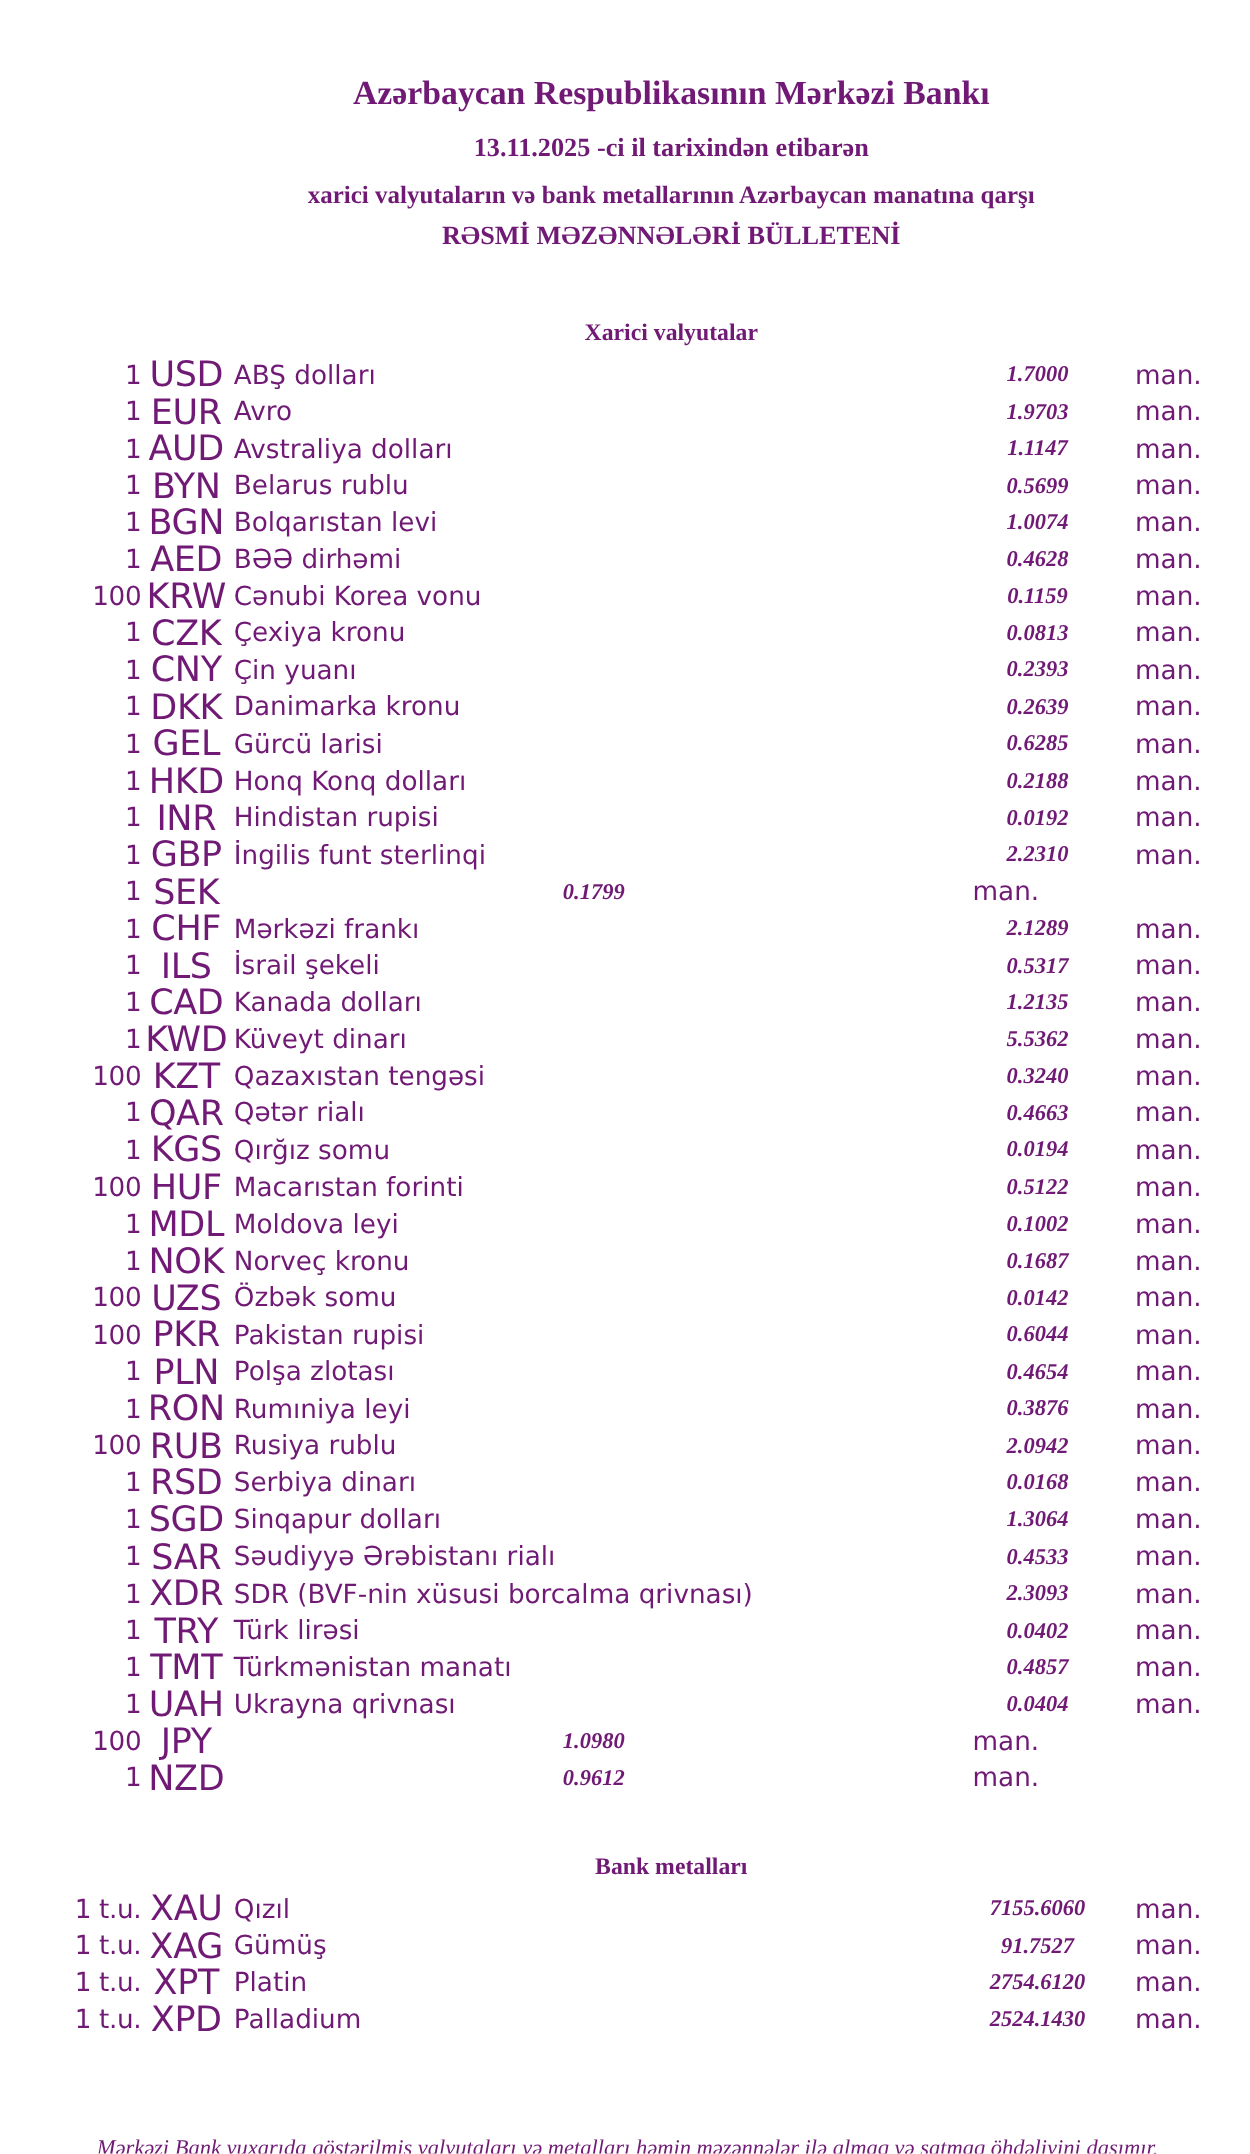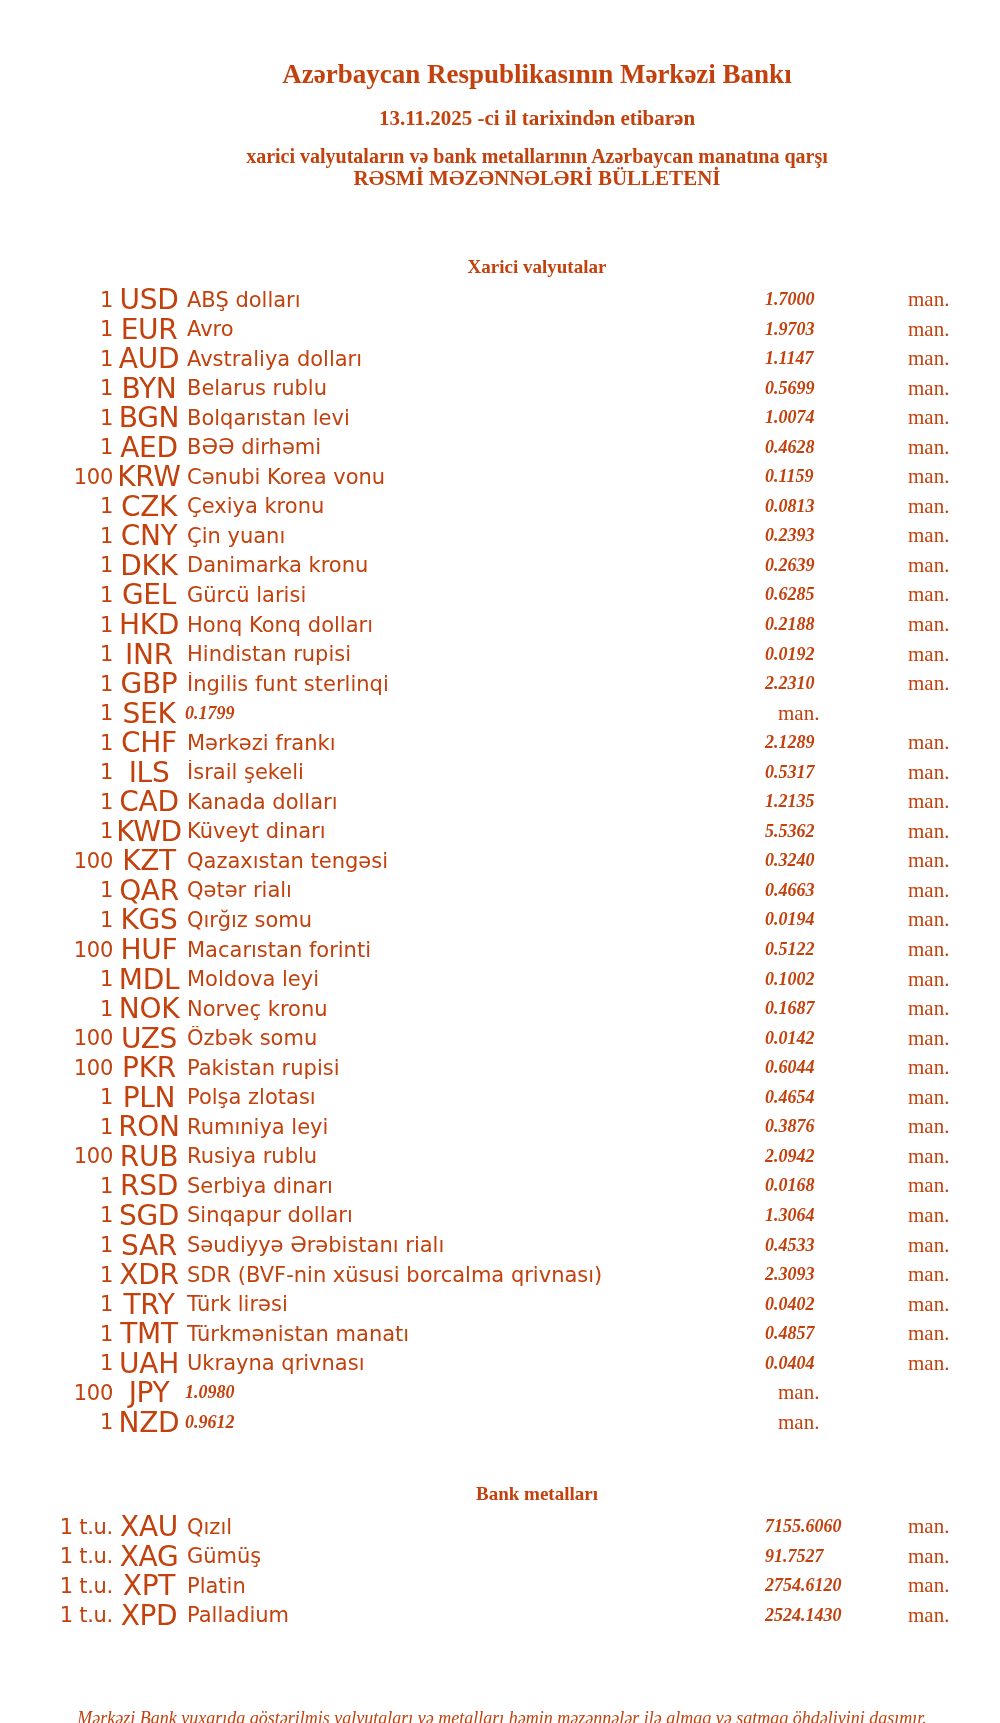--- a/index.html
+++ b/index.html
@@ -1,57 +1,57 @@
 <!DOCTYPE html>
 <html><head>
 <meta charset="utf-8">
 <style>
   html, body { margin: 0; padding: 0; background: #ffffff; }
   .page {
     position: relative;
     width: 1000px;
     height: 1723px;
     background: #ffffff;
-    color: #c2410c;
+    color: #701a75;
     overflow: hidden;
     font-family: "DejaVu Sans", sans-serif;
   }
   
   .centerband {
     position: absolute;
     left: 74px;
     right: 0;
     text-align: center;
     white-space: nowrap;
   }
   .title    { top: 59px;  font: 700 27px "Liberation Serif", serif; }
   .dateline { top: 106px; font: 700 21px "Liberation Serif", serif; }
   .subject  { top: 145px; font: 700 20px "Liberation Serif", serif; }
-  .bulletin { top: 166px; font: 700 21px "Liberation Serif", serif; }
+  .bulletin { top: 176px; font: 700 21px "Liberation Serif", serif; }
   .section-title { font: 700 19px "Liberation Serif", serif; }
   #currencies-title { top: 256px; }
   #metals-title     { top: 1483px; }
 
   .table { position: absolute; left: 0; width: 1000px; }
   #currencies-table { top: 283px; }
   #metals-table     { top: 1510px; }
 
   .row {
     display: grid;
     grid-template-columns: 113px 72px 1fr 130px 105px;
     height: 29.55px;
     align-items: center;
     font-size: 21px;
     white-space: nowrap;
   }
   .qty  { text-align: right; letter-spacing: -0.3px; }
   .code { text-align: center; font-size: 28px; letter-spacing: -0.3px; }
   .name { padding-left: 2px; overflow: hidden; }
-  .rate { text-align: left; font: italic 700 18px "Liberation Serif", serif; }
-  .unit { padding-left: 13px; font-family: Liberation Serif, serif; }
+  .rate { text-align: center; font: italic 700 18px "Liberation Serif", serif; }
+  .unit { padding-left: 13px; }
 
   .footer {
     position: absolute;
     top: 1708px;
     left: 38px;
     right: 34px;
     text-align: center;
     font: italic 18px "Liberation Serif", serif;
     white-space: nowrap;
   }

